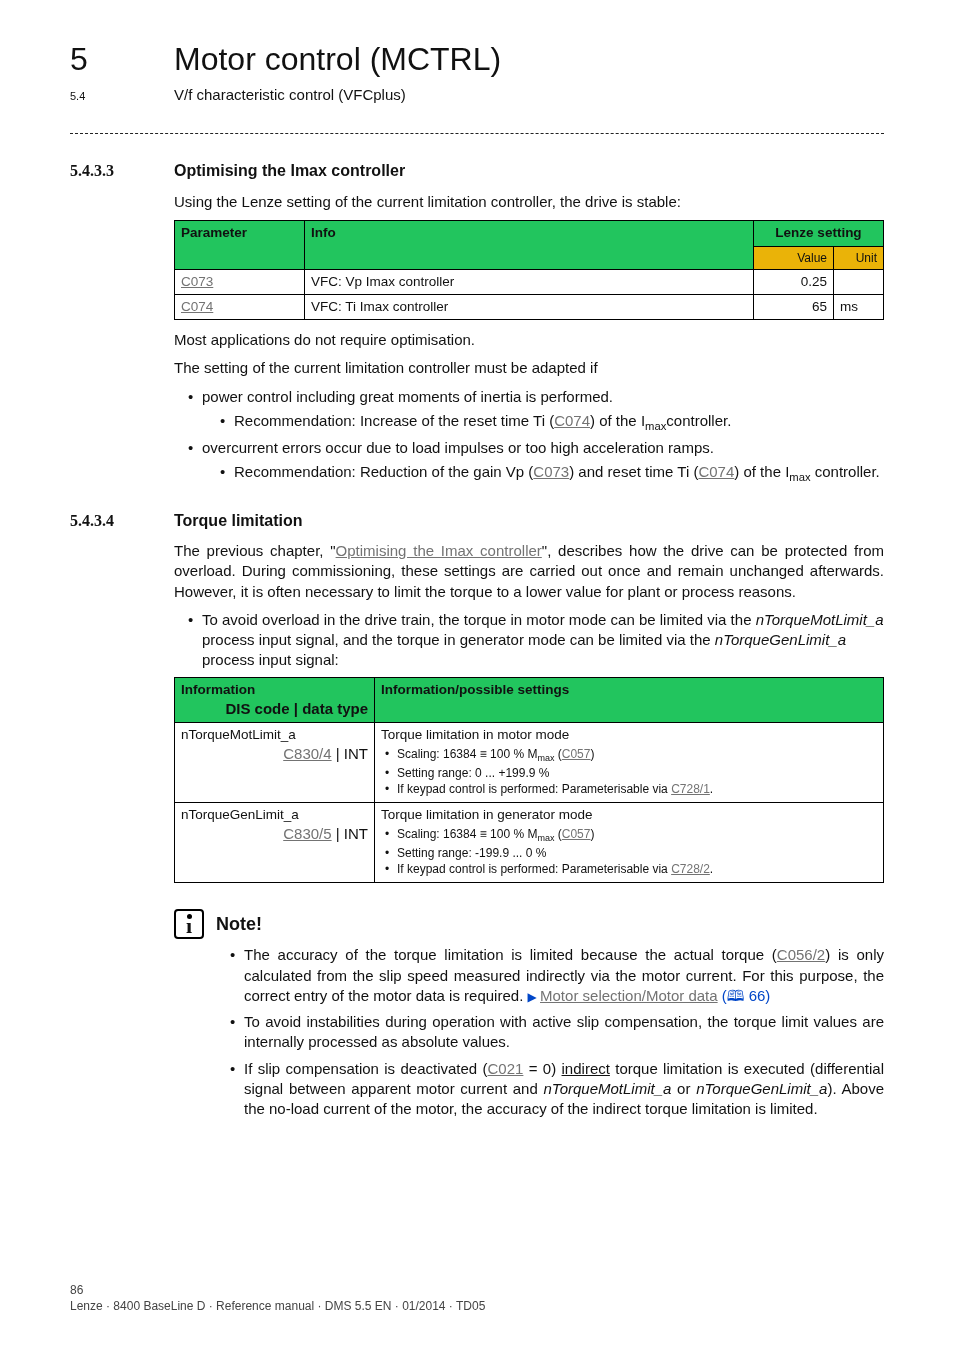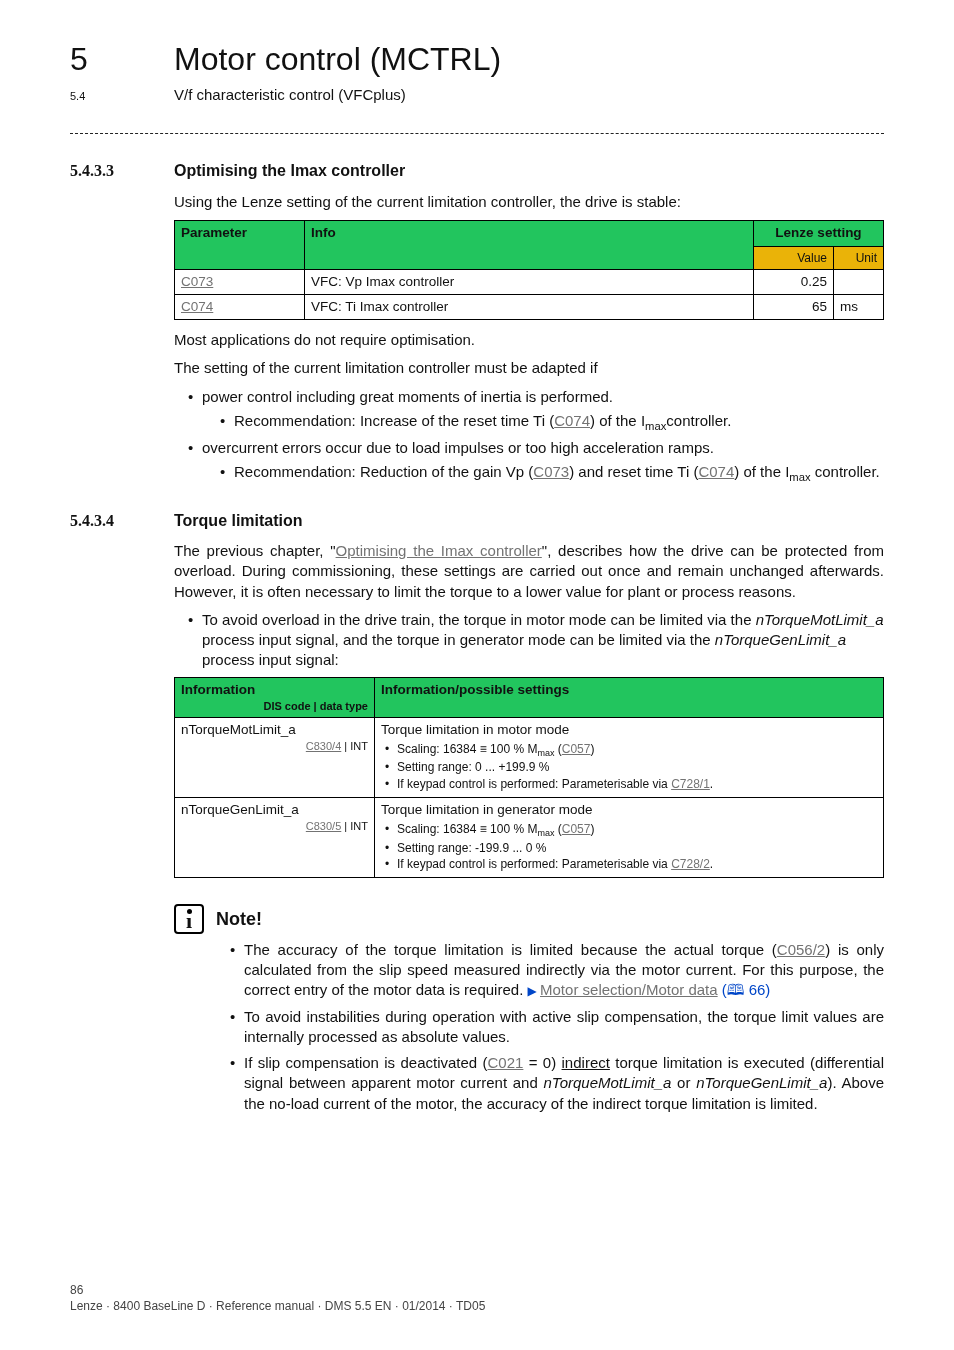--- a/index.html
+++ b/index.html
@@ -118,21 +118,21 @@
     padding-left: 14px;
     margin: 3px 0;
   }
   ul.b2 > li::before {
     content: "•";
     position: absolute;
     left: 0;
     top: 0;
   }
   .identifier-col { width: 200px; }
-  .dis-sub { text-align: right; font-size: 11px; display:block; }
+  .dis-sub { text-align: right; font-size: 15px; display:block; }
   .inner-list { list-style: none; padding-left: 4px; margin: 2px 0; font-size: 12px;}
   .inner-list li { position: relative; padding-left: 12px; }
   .inner-list li::before { content: "•"; position: absolute; left: 0; }
   .note-box {
     margin-left: 104px;
     margin-top: 26px;
   }
   .note-head {
     display: flex;
     align-items: center;

